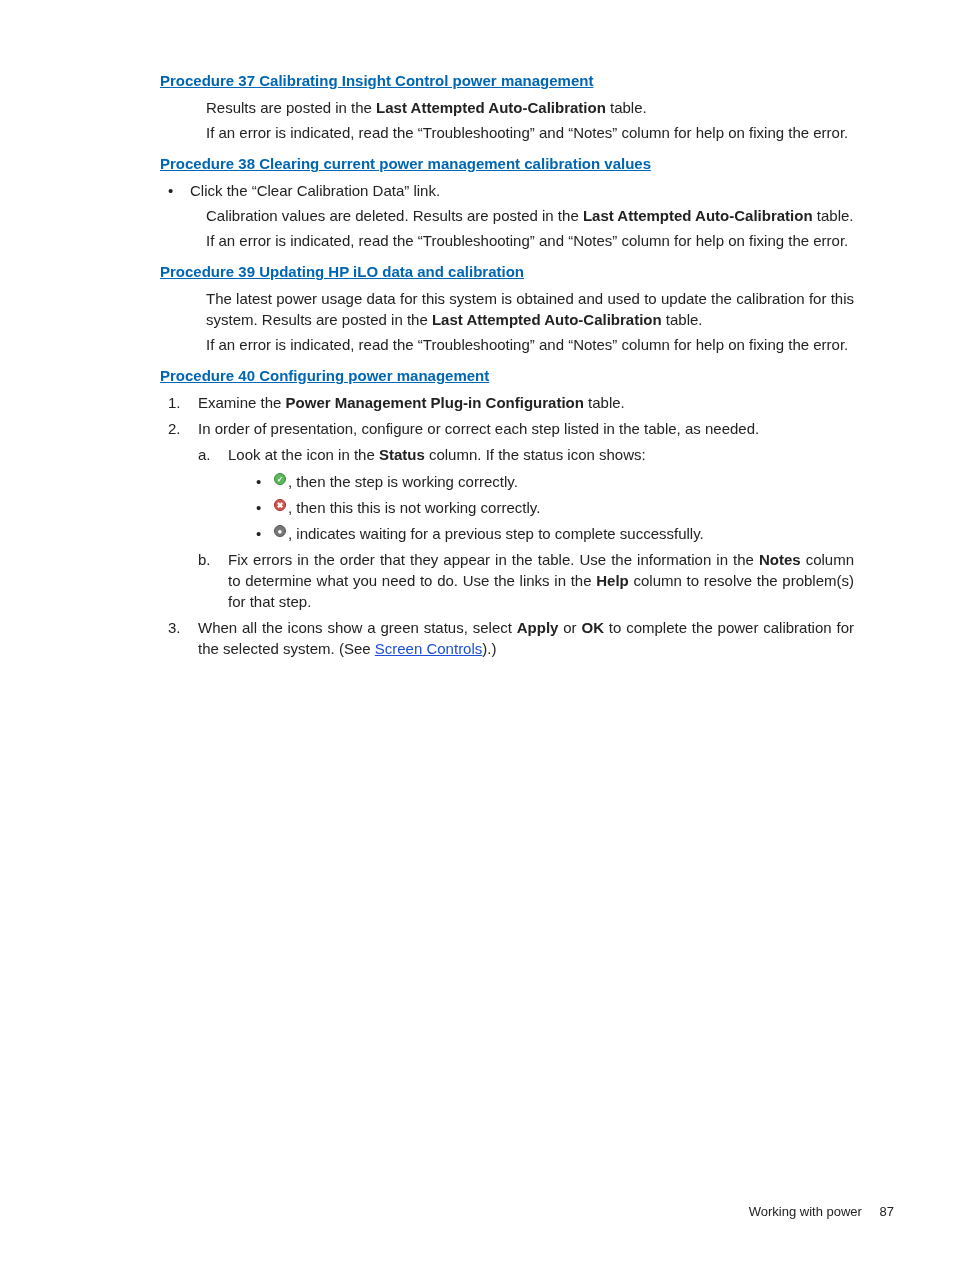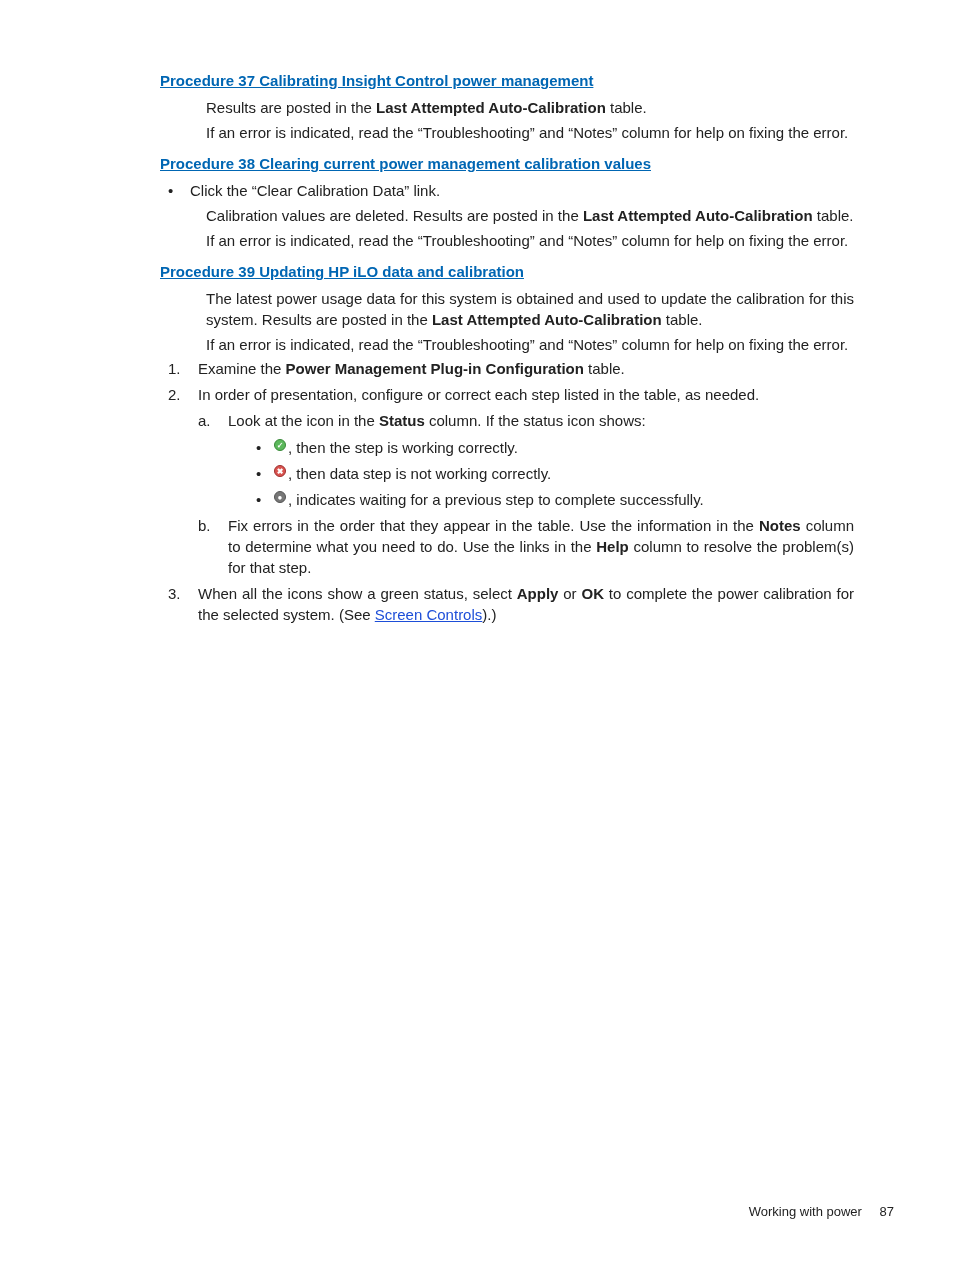--- a/index.html
+++ b/index.html
@@ -116,20 +116,21 @@
     <span>Calibration values are deleted. Results are posted in the </span><span class="bold">Last Attempted Auto-Calibration</span><span> table.</span>
   </div>
   <div class="follow para">If an error is indicated, read the “Troubleshooting” and “Notes” column for help on fixing the error.</div>
 
   <div class="proc-head">Procedure 39 Updating HP iLO data and calibration</div>
   <div class="follow para">
     <span>The latest power usage data for this system is obtained and used to update the calibration for this system. Results are posted in the </span><span class="bold">Last Attempted Auto-Calibration</span><span> table.</span>
   </div>
   <div class="follow para">If an error is indicated, read the “Troubleshooting” and “Notes” column for help on fixing the error.</div>
 
+  <div class="proc-head">Procedure 40 Configuring power management</div>
 
   <div class="ol-list">
 
     <div class="ol-item para">
       <span class="num">1.</span>
       <span>Examine the </span><span class="bold">Power Management Plug-in Configuration</span><span> table.</span>
     </div>
 
     <div class="ol-item para">
       <span class="num">2.</span>
@@ -138,21 +139,21 @@
       <div class="sub-ol para">
         <span class="let">a.</span>
         <span>Look at the icon in the </span><span class="bold">Status</span><span> column. If the status icon shows:</span>
 
         <div class="icon-bullet para" style="margin-top:6px;">
           <span class="icon-slot icon-ok">✓</span>
           <span>, then the step is working correctly.</span>
         </div>
         <div class="icon-bullet para">
           <span class="icon-slot icon-err">✖</span>
-          <span>, then data step is not working correctly.</span>
+          <span>, then this this is not working correctly.</span>
         </div>
         <div class="icon-bullet para">
           <span class="icon-slot icon-wait">●</span>
           <span>, indicates waiting for a previous step to complete successfully.</span>
         </div>
       </div>
 
       <div class="sub-ol para">
         <span class="let">b.</span>
         <span>Fix errors in the order that they appear in the table. Use the information in the </span><span class="bold">Notes</span><span> column to determine what you need to do. Use the links in the </span><span class="bold">Help</span><span> column to resolve the problem(s) for that step.</span>

